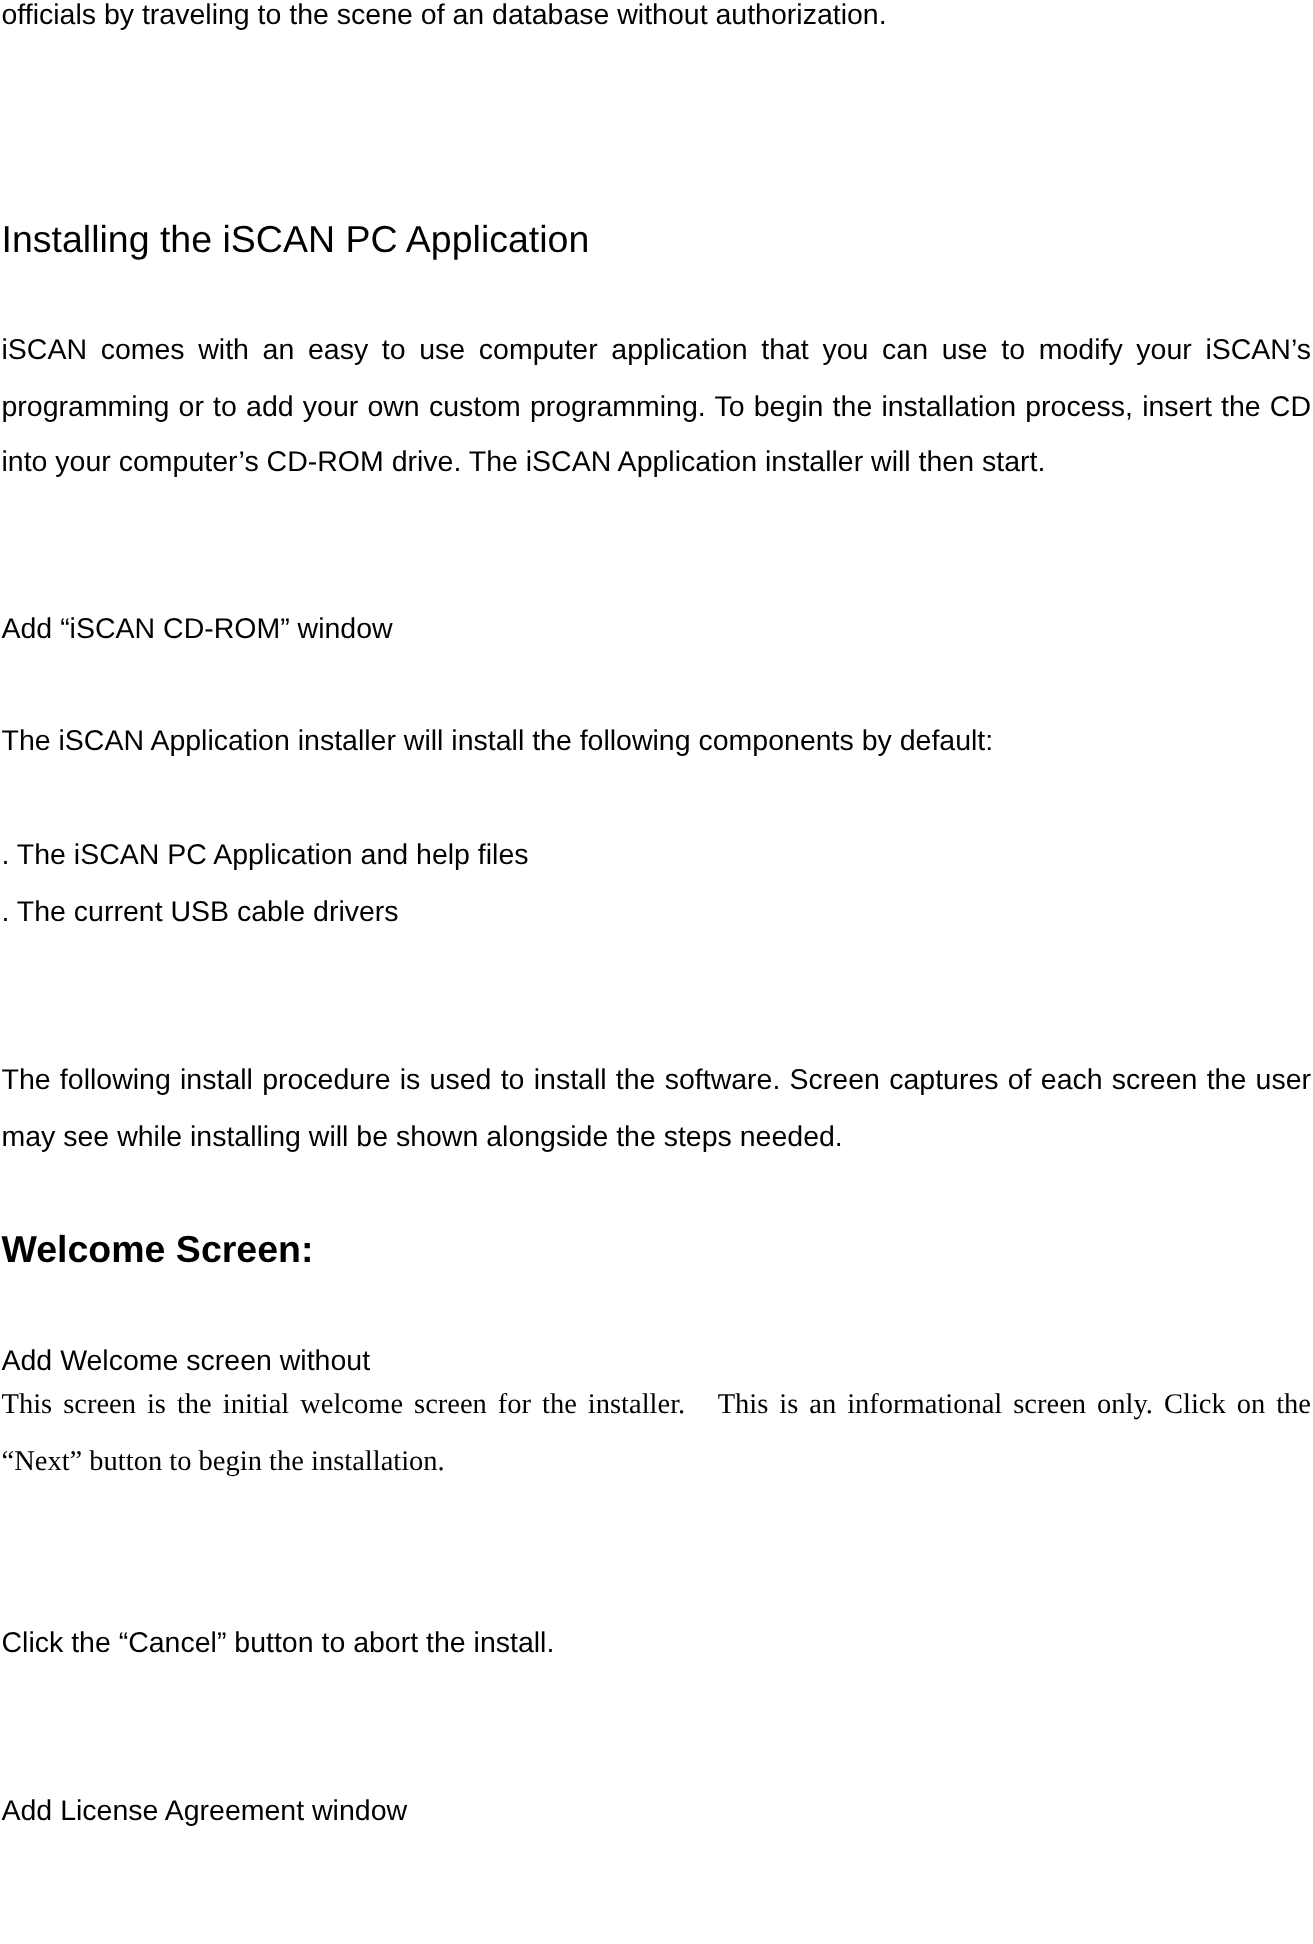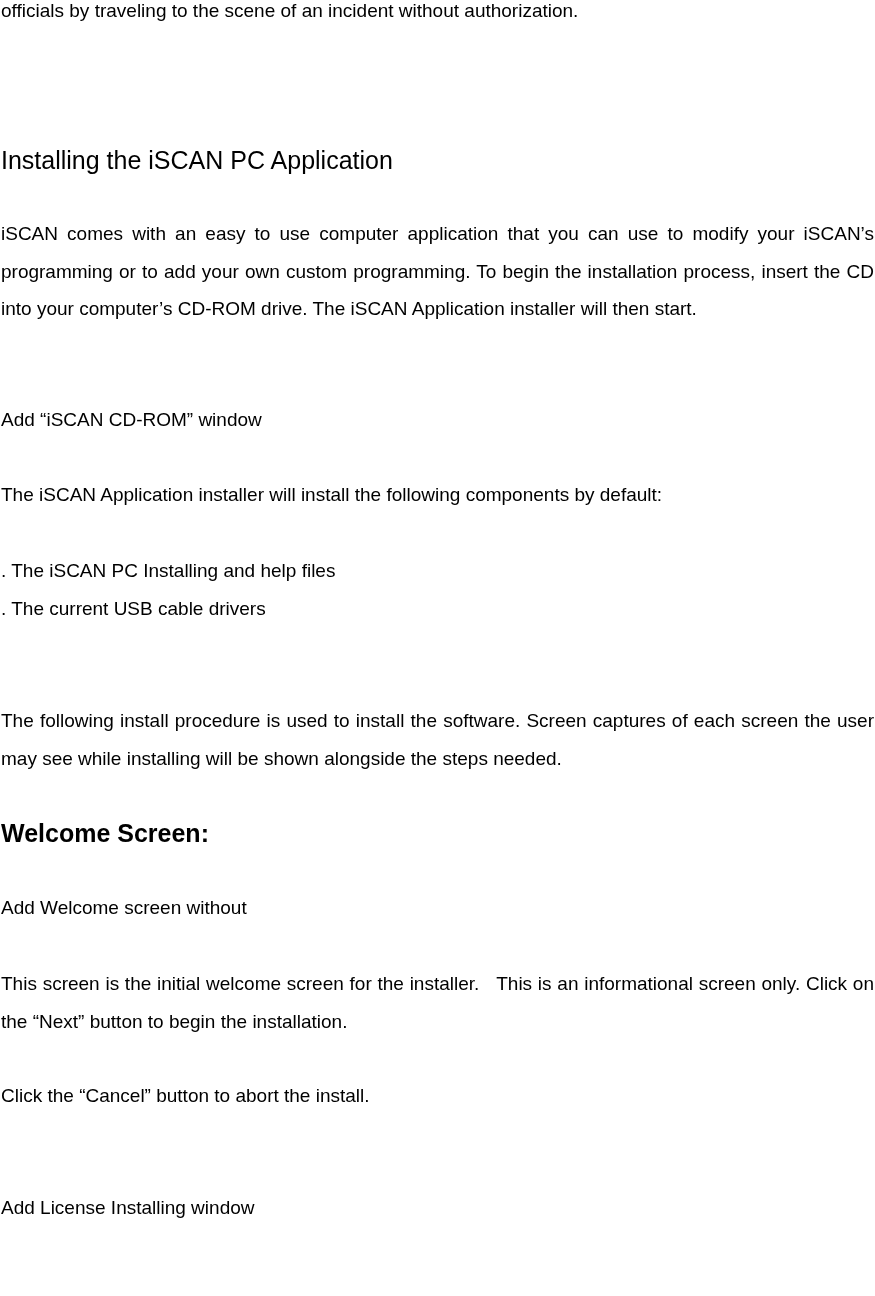--- a/index.html
+++ b/index.html
@@ -56,42 +56,42 @@
       font-size: 19px;
       line-height: 37.5px;
     }
     .list li { white-space: nowrap; }
   </style>
 </head>
 <body>
 
 <div>
 
-  <div class="line" style="top:0px;">officials by traveling to the scene of an incident without authorization.</div>
+  <div class="line" style="top:0px;">officials by traveling to the scene of an database without authorization.</div>
 
   <div class="heading" style="top:145px;">Installing the iSCAN PC Application</div>
 
   <div class="justify" style="top:215px;">iSCAN comes with an easy to use computer application that you can use to modify your iSCAN’s programming or to add your own custom programming. To begin the installation process, insert the CD into your computer’s CD-ROM drive. The iSCAN Application installer will then start.</div>
 
   <div class="line" style="top:409px;">Add “iSCAN CD-ROM” window</div>
 
   <div class="line" style="top:484px;text-align:center;">The iSCAN Application installer will install the following components by default:</div>
 
   <ul class="list" style="top:552px;">
-    <li>. The iSCAN PC Installing and help files</li>
+    <li>. The iSCAN PC Application and help files</li>
     <li>. The current USB cable drivers</li>
   </ul>
 
   <div class="justify" style="top:702px;">The following install procedure is used to install the software. Screen captures of each screen the user may see while installing will be shown alongside the steps needed.</div>
 
   <div class="subheading" style="top:822px;">Welcome Screen:</div>
 
   <div class="line" style="top:897px;">Add Welcome screen without</div>
 
-  <div class="justify" style="top:965px; white-space:pre-wrap;">This screen is the initial welcome screen for the installer.   This is an informational screen only. Click on the “Next” button to begin the installation.</div>
+  <div class="justify" style="top:918px; white-space:pre-wrap;font-family:Liberation Serif, serif;">This screen is the initial welcome screen for the installer.   This is an informational screen only. Click on the “Next” button to begin the installation.</div>
 
   <div class="line" style="top:1085px;">Click the “Cancel” button to abort the install.</div>
 
-  <div class="line" style="top:1197px;">Add License Installing window</div>
+  <div class="line" style="top:1197px;">Add License Agreement window</div>
 
   <div class="subheading" style="top:1336px;padding-left:12px;">License Agreement:</div>
 
 </div>
 
 </body></html>

